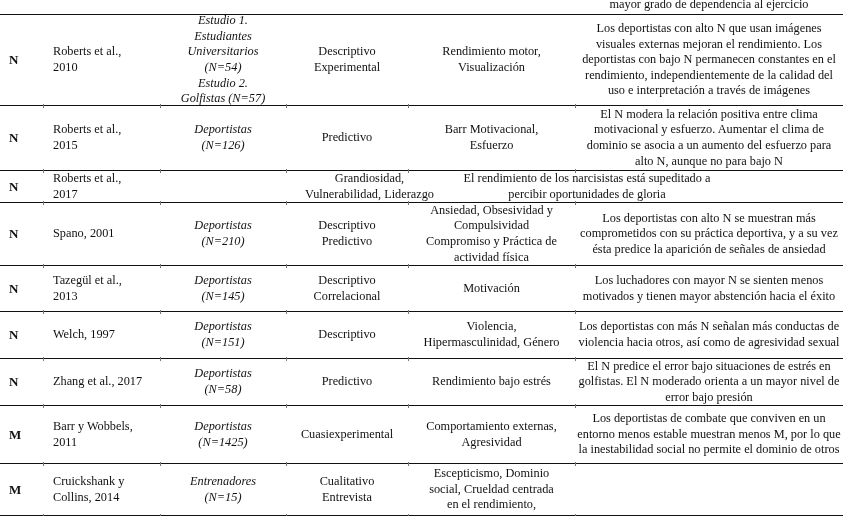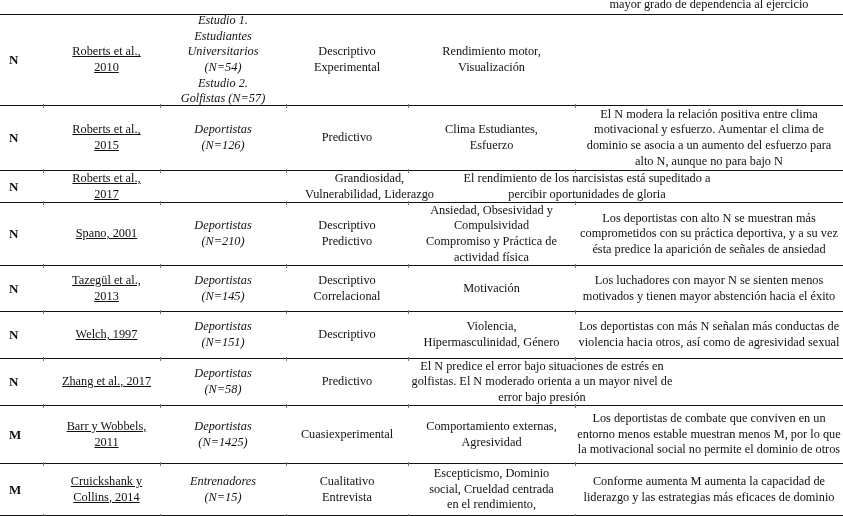--- a/index.html
+++ b/index.html
@@ -51,21 +51,21 @@
       align-items: center;
       position: relative;
       overflow: hidden;
     }
     .cell .txt {
       display: block;
       width: 100%;
       white-space: pre-line;
     }
     .c-type { width: 43px; padding-left: 9px; font-weight: bold; font-size: 13px; }
-    .c-auth { width: 117px; padding-left: 10px; text-align: center; text-decoration: underline; }
+    .c-auth { width: 117px; padding-left: 10px; text-align: left; }
     .c-samp { width: 126px; text-align: center; justify-content: center; font-style: italic; }
     .c-des  { width: 122px; text-align: center; justify-content: center; }
     .c-var  { width: 167px; text-align: center; justify-content: flex-end; }
     .c-res  { width: 268px; text-align: center; justify-content: center; padding: 0 2px; }
     .c-samp .txt, .c-des .txt, .c-var .txt, .c-res .txt { text-align: center; }
 
     
     .tick {
       position: absolute;
       bottom: -3px;
@@ -100,20 +100,23 @@
 Golfistas (N=57)</span>
         </div>
       <div class="cell c-des">
           <span class="txt">Descriptivo
 Experimental</span>
         </div>
       <div class="cell c-var">
           <span class="txt">Rendimiento motor,
 Visualización</span>
         </div>
+      <div class="cell c-res">
+          <span class="txt">Los deportistas con alto N que usan imágenes visuales externas mejoran el rendimiento. Los deportistas con bajo N permanecen constantes en el rendimiento, independientemente de la calidad del uso e interpretación a través de imágenes</span>
+        </div>
       <span class="tick" style="left:43px"></span>
         <span class="tick" style="left:160px"></span>
         <span class="tick" style="left:286px"></span>
         <span class="tick" style="left:408px"></span>
         <span class="tick" style="left:575px"></span>
     </div>
 
     <div class="row" style="height:65px">
       <div class="cell c-type">
           <span class="txt">N</span>
@@ -123,21 +126,21 @@
 2015</span>
         </div>
       <div class="cell c-samp">
           <span class="txt">Deportistas
 (N=126)</span>
         </div>
       <div class="cell c-des">
           <span class="txt">Predictivo</span>
         </div>
       <div class="cell c-var">
-          <span class="txt">Clima Estudiantes,
+          <span class="txt">Barr Motivacional,
 Esfuerzo</span>
         </div>
       <div class="cell c-res">
           <span class="txt">El N modera la relación positiva entre clima motivacional y esfuerzo. Aumentar el clima de dominio se asocia a un aumento del esfuerzo para alto N, aunque no para bajo N</span>
         </div>
       <span class="tick" style="left:43px"></span>
         <span class="tick" style="left:160px"></span>
         <span class="tick" style="left:286px"></span>
         <span class="tick" style="left:408px"></span>
         <span class="tick" style="left:575px"></span>
@@ -263,20 +266,23 @@
       <div class="cell c-auth">
           <span class="txt">Zhang et al., 2017</span>
         </div>
       <div class="cell c-samp">
           <span class="txt">Deportistas
 (N=58)</span>
         </div>
       <div class="cell c-des">
           <span class="txt">Predictivo</span>
         </div>
+      <div class="cell c-var">
+          <span class="txt">Rendimiento bajo estrés</span>
+        </div>
       <div class="cell c-res">
           <span class="txt">El N predice el error bajo situaciones de estrés en golfistas. El N moderado orienta a un mayor nivel de error bajo presión</span>
         </div>
       <span class="tick" style="left:43px"></span>
         <span class="tick" style="left:160px"></span>
         <span class="tick" style="left:286px"></span>
         <span class="tick" style="left:408px"></span>
         <span class="tick" style="left:575px"></span>
     </div>
 
@@ -293,21 +299,21 @@
 (N=1425)</span>
         </div>
       <div class="cell c-des">
           <span class="txt">Cuasiexperimental</span>
         </div>
       <div class="cell c-var">
           <span class="txt">Comportamiento externas,
 Agresividad</span>
         </div>
       <div class="cell c-res">
-          <span class="txt">Los deportistas de combate que conviven en un entorno menos estable muestran menos M, por lo que la motivacional social no permite el dominio de otros</span>
+          <span class="txt">Los deportistas de combate que conviven en un entorno menos estable muestran menos M, por lo que la inestabilidad social no permite el dominio de otros</span>
         </div>
       <span class="tick" style="left:43px"></span>
         <span class="tick" style="left:160px"></span>
         <span class="tick" style="left:286px"></span>
         <span class="tick" style="left:408px"></span>
         <span class="tick" style="left:575px"></span>
     </div>
 
     <div class="row" style="height:52px">
       <div class="cell c-type">
@@ -323,23 +329,20 @@
         </div>
       <div class="cell c-des">
           <span class="txt">Cualitativo
 Entrevista</span>
         </div>
       <div class="cell c-var">
           <span class="txt">Escepticismo, Dominio
 social, Crueldad centrada
 en el rendimiento,</span>
         </div>
-      <div class="cell c-res">
-          <span class="txt">Conforme aumenta M aumenta la capacidad de liderazgo y las estrategias más eficaces de dominio</span>
-        </div>
       <span class="tick" style="left:43px"></span>
         <span class="tick" style="left:160px"></span>
         <span class="tick" style="left:286px"></span>
         <span class="tick" style="left:408px"></span>
         <span class="tick" style="left:575px"></span>
     </div>
 
   </div>
 </div>
 

